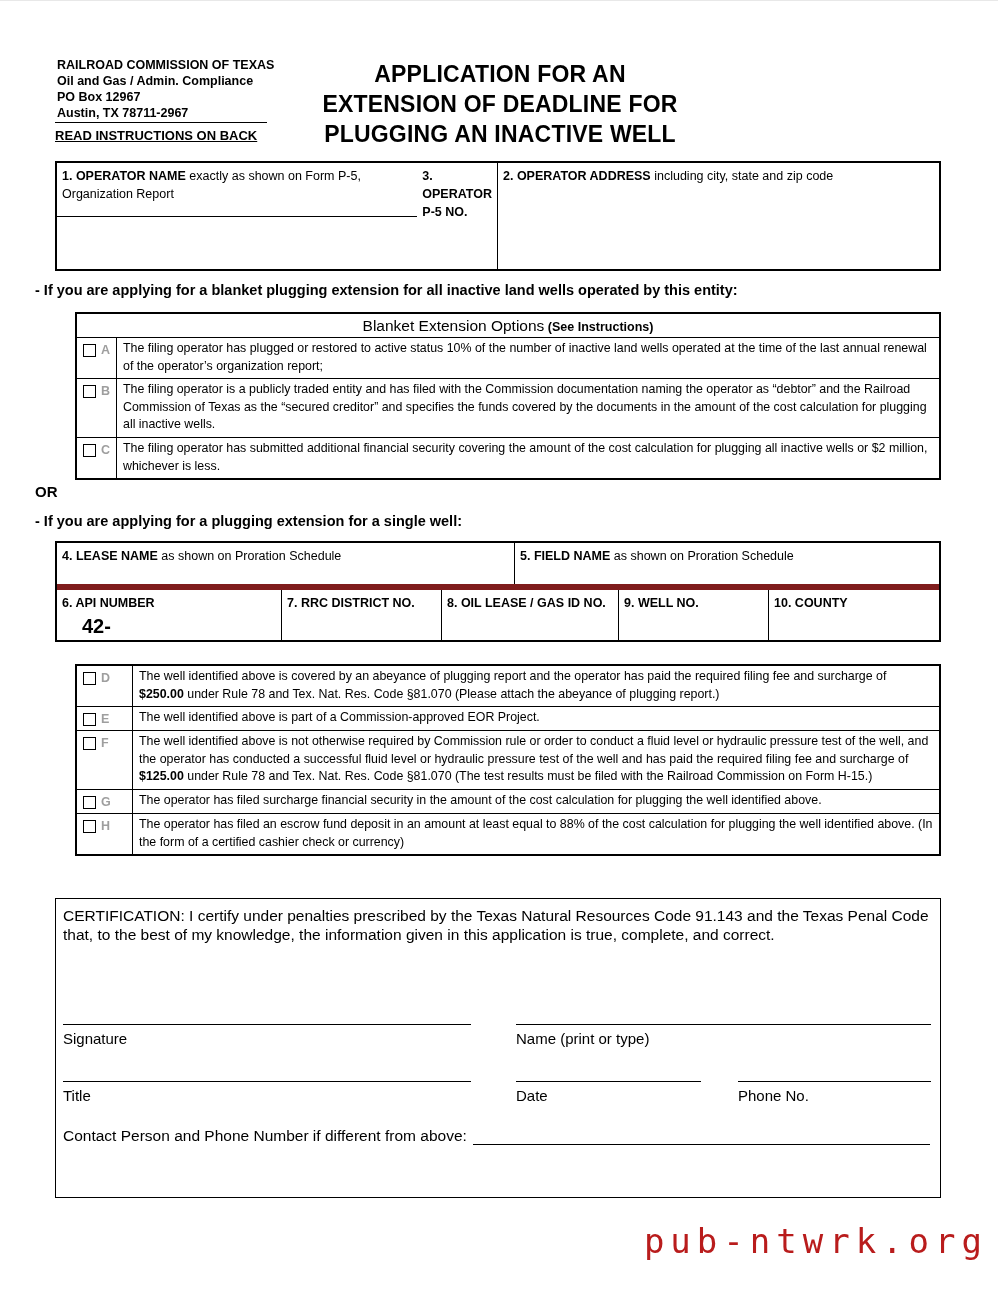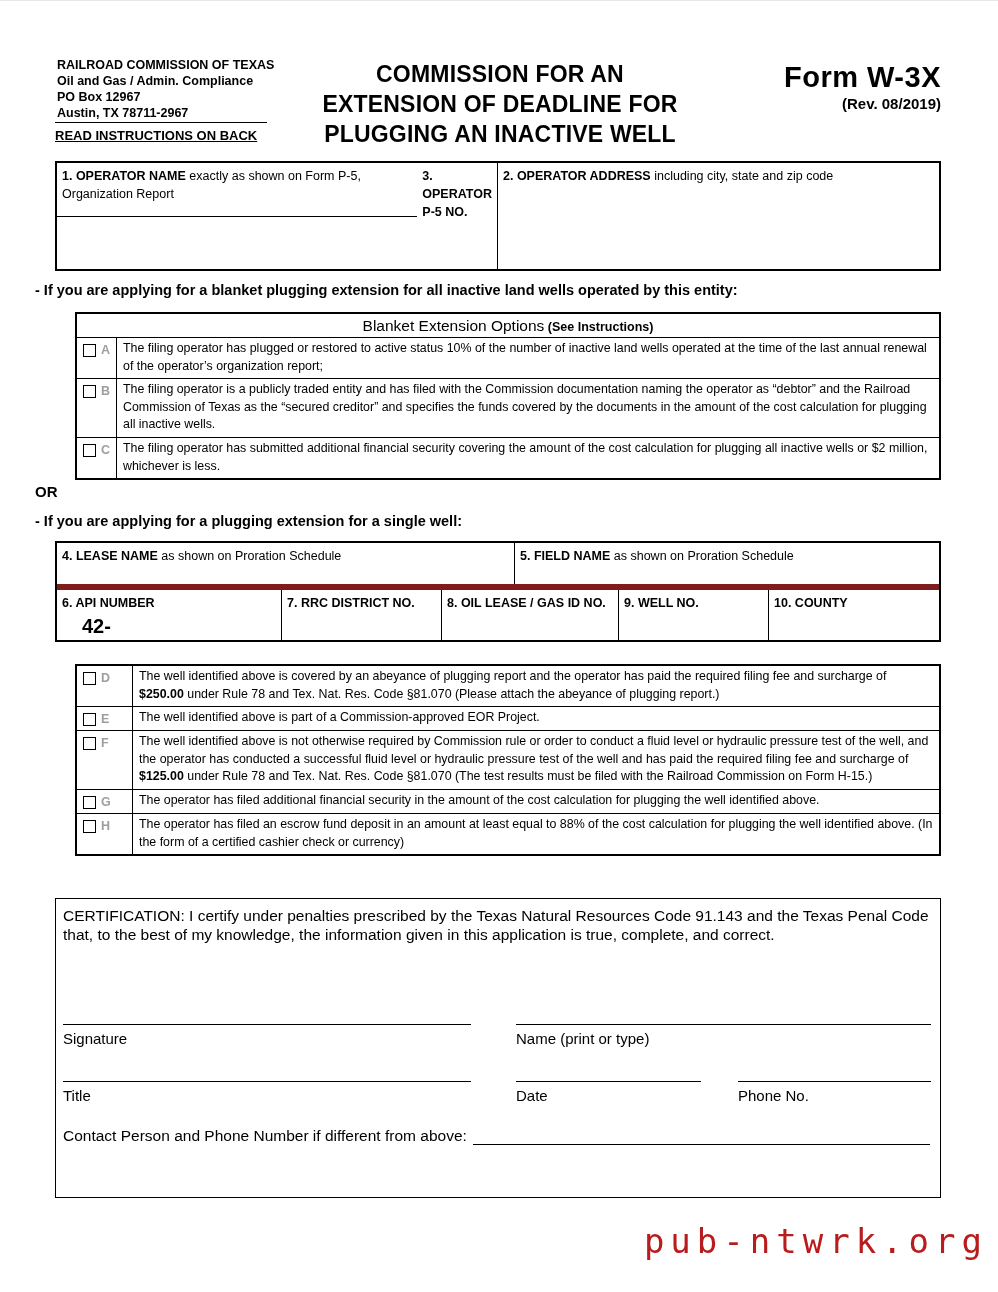--- a/index.html
+++ b/index.html
@@ -85,29 +85,25 @@
     <div>Oil and Gas / Admin. Compliance</div>
     <div>PO Box 12967</div>
     <div>Austin, TX  78711-2967</div>
   </div>
 
   <div class="read-instr">
     <span>READ INSTRUCTIONS ON BACK</span>
   </div>
 
   <div class="page-title">
-    <div>COMMISSION FOR AN</div>
+    <div>APPLICATION FOR AN</div>
     <div>EXTENSION OF DEADLINE FOR</div>
     <div>PLUGGING AN INACTIVE WELL</div>
   </div>
 
-  <div class="form-no-wrap">
-    <div class="form-no">Form W-3X</div>
-    <div class="form-rev">(Rev. 08/2019)</div>
-  </div>
 
   <div class="op-table">
     <div class="op-left">
       <div class="op-cell op-name">
         <span class="lbl">1. OPERATOR NAME</span><span class="hint"> exactly as shown on Form P-5, Organization Report</span>
       </div>
       <div class="op-cell op-p5">
         <span class="lbl">3. OPERATOR P-5 NO.</span>
       </div>
     </div>
@@ -201,21 +197,21 @@
             <span class="checkbox"></span>
             <span class="opt-letter">F</span>
           </div>
           <div class="opt-text"><span>The well identified above is not otherwise required by Commission rule or order to conduct a fluid level or hydraulic pressure test of the well, and the operator has conducted a successful fluid level or hydraulic pressure test of the well and has paid the required filing fee and surcharge of </span><span class="b">$125.00</span><span> under Rule 78 and Tex. Nat. Res. Code §81.070  (The test results must be filed with the Railroad Commission on Form H-15.)</span></div>
         </div>
         <div class="opt-row">
           <div class="opt-letter-cell">
             <span class="checkbox"></span>
             <span class="opt-letter">G</span>
           </div>
-          <div class="opt-text"><span>The operator has filed additional financial security in the amount of the cost calculation for plugging the well identified above.</span></div>
+          <div class="opt-text"><span>The operator has filed surcharge financial security in the amount of the cost calculation for plugging the well identified above.</span></div>
         </div>
         <div class="opt-row">
           <div class="opt-letter-cell">
             <span class="checkbox"></span>
             <span class="opt-letter">H</span>
           </div>
           <div class="opt-text"><span>The operator has filed an escrow fund deposit in an amount at least equal to 88% of the cost calculation for plugging the well identified above. (In the form of a certified cashier check or currency)</span></div>
         </div>
       </div>
   </div>

